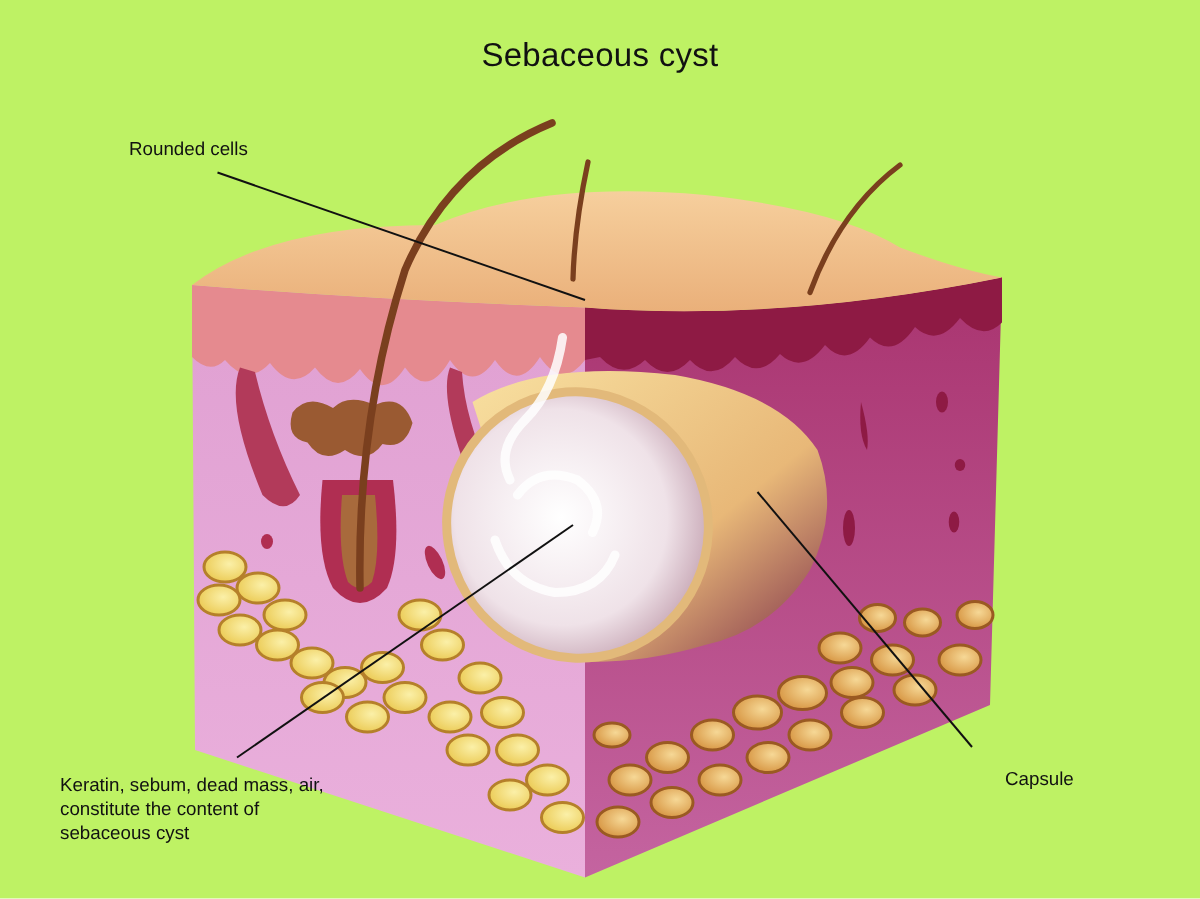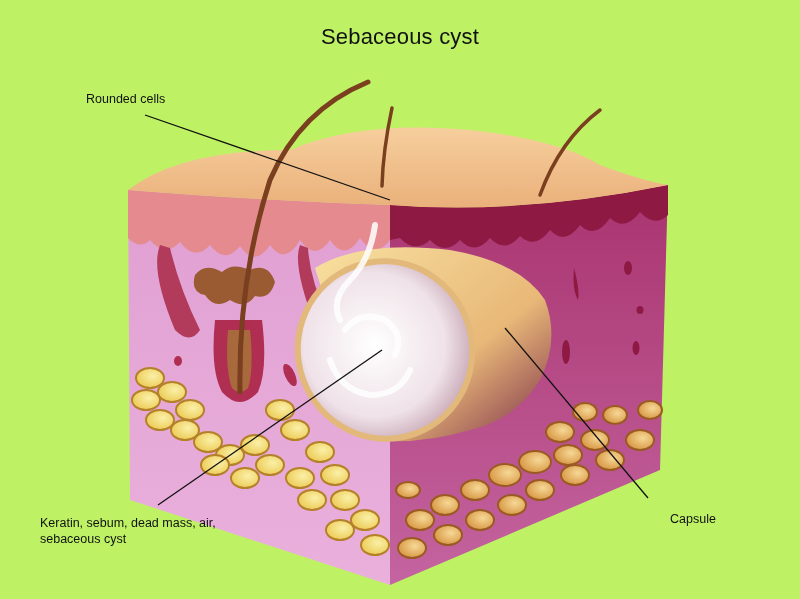--- a/index.html
+++ b/index.html
@@ -166,17 +166,18 @@
       <line x1="505" y1="328" x2="648" y2="498"></line>
     </g>
   </svg>
 
   <div class="title">Sebaceous cyst</div>
 
   <div class="label label-rounded">Rounded cells</div>
 
   <div class="label label-content">
     <div>Keratin, sebum, dead mass, air,</div>
+    <div>constitute the content of</div>
     <div>sebaceous cyst</div>
   </div>
 
   <div class="label label-capsule">Capsule</div>
 </div>
 
 </body></html>

